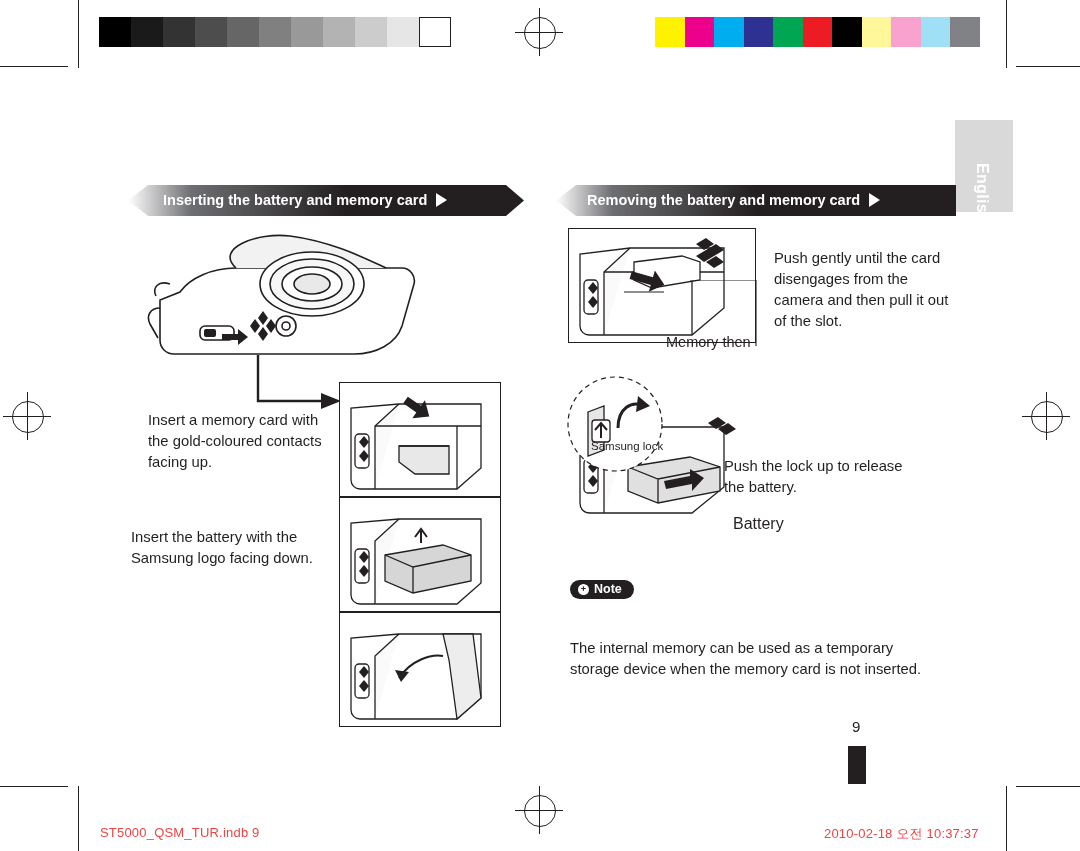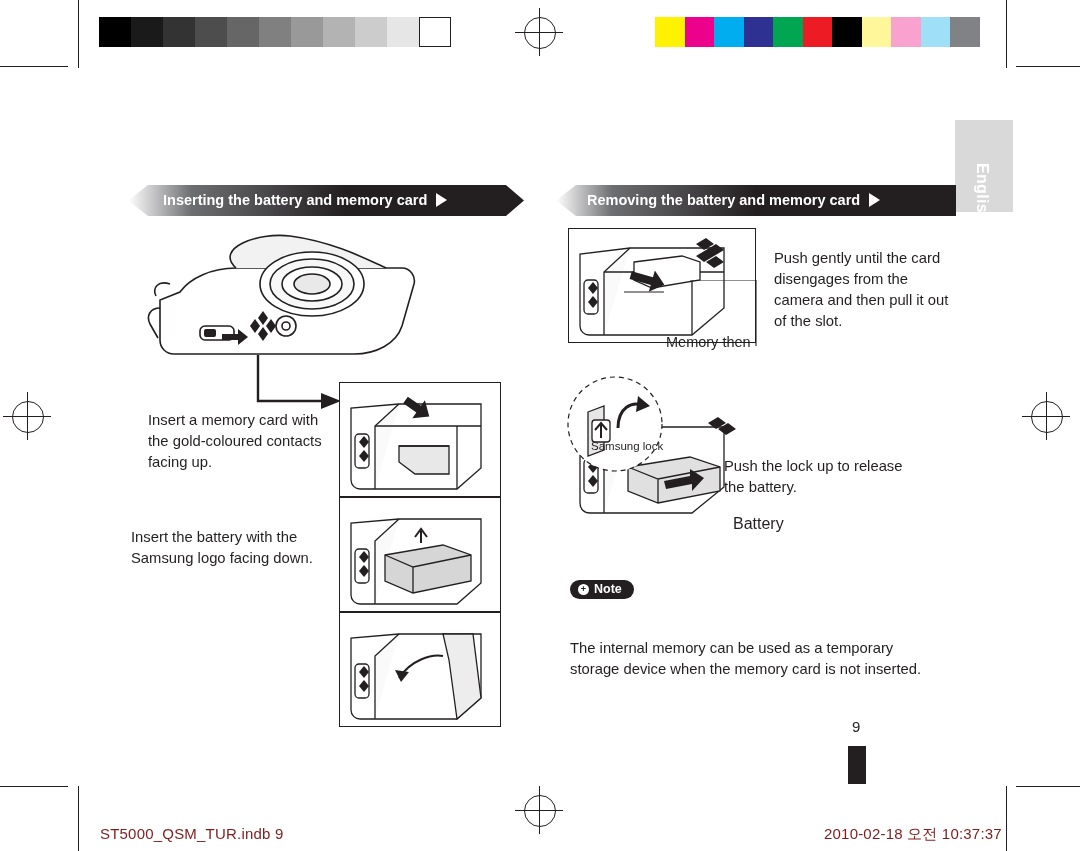--- a/index.html
+++ b/index.html
@@ -50,21 +50,21 @@
     padding:2px 12px 3px 8px;font-size:12.5px;font-weight:bold;
   }
   .note-pill .dot{
     width:11px;height:11px;border-radius:50%;background:#ffffff;
     color:#231f20;font-size:9px;line-height:11px;text-align:center;font-weight:bold;
   }
 
   .pagenum{position:absolute;font-size:15px;color:#231f20;}
   .blackbar{position:absolute;background:#231f20;}
 
-  .footer{position:absolute;font-size:15px;color:#7f1d1d;letter-spacing:.2px;}
+  .footer{position:absolute;font-size:13px;color:#ef4444;letter-spacing:.2px;}
 
   .illus{position:absolute;}
   svg{display:block;}
 </style>
 </head>
 <body>
 
 <div class="page">
 
   <div class="crop" style="left:78px;top:0;width:1px;height:68px;"></div>

